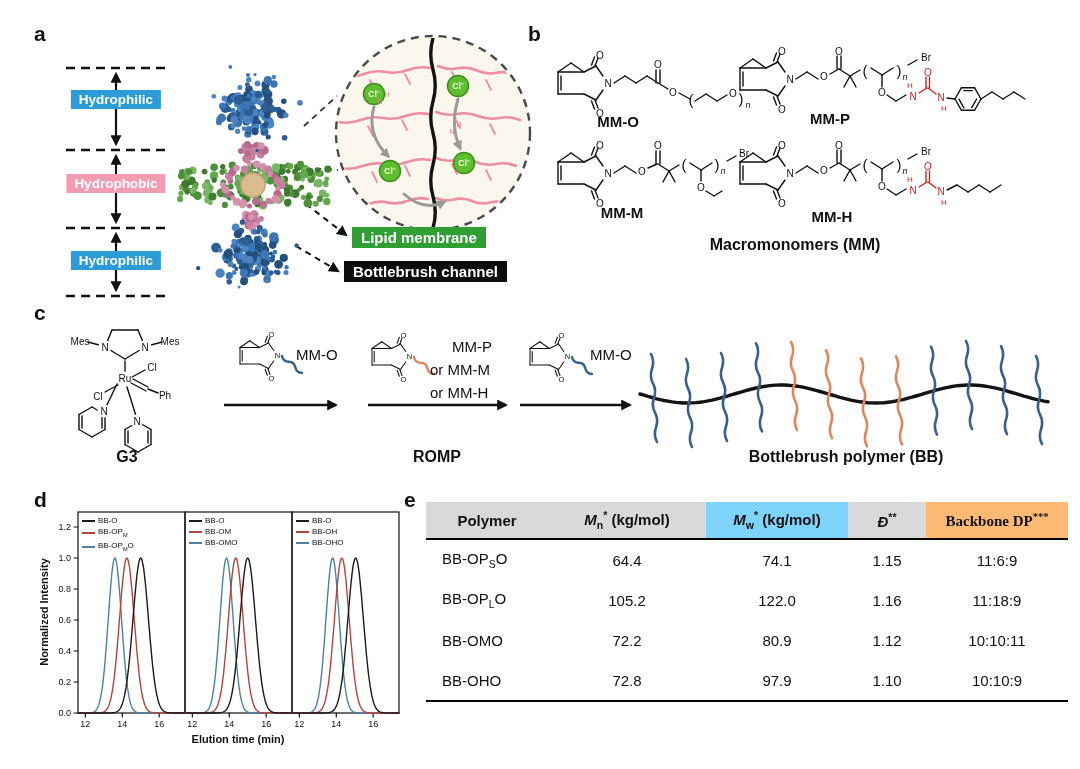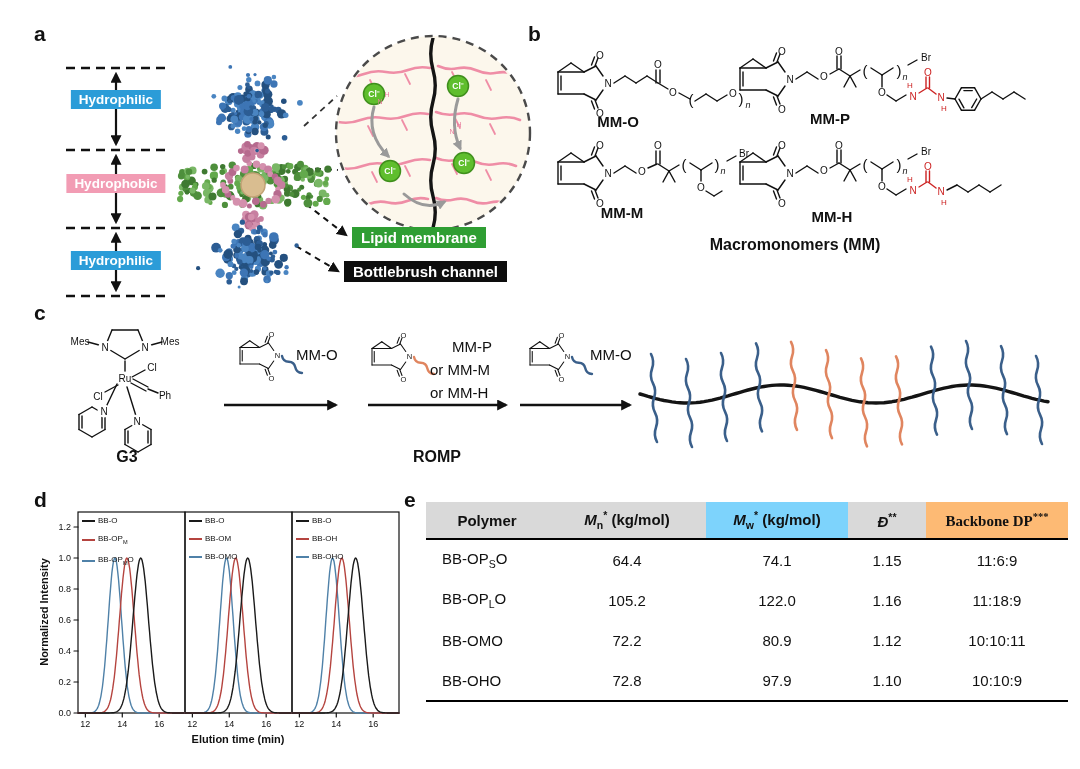--- a/index.html
+++ b/index.html
@@ -10,21 +10,21 @@
   .memlabel{position:absolute;left:116px;transform:translateX(-50%);color:#fff;font-weight:bold;
             font-size:13.5px;padding:2px 8px;white-space:nowrap;}
   .callout{position:absolute;color:#fff;font-weight:bold;font-size:15px;padding:2px 9px;white-space:nowrap;}
   .chemlabel{position:absolute;transform:translateX(-50%);font-weight:bold;font-size:15px;white-space:nowrap;}
   .bigcap{font-size:16px;}
   .steplabel{position:absolute;font-size:15px;white-space:nowrap;}
   .axlabel{position:absolute;font-weight:bold;font-size:11px;white-space:nowrap;}
   .ylab{left:44px;top:612px;transform:translate(-50%,-50%) rotate(-90deg);}
   .xlab{left:238px;top:733px;transform:translateX(-50%);}
   #legends{position:absolute;left:0;top:0;width:100%;height:100%;pointer-events:none;}
-  .legend{position:absolute;display:flex;flex-direction:column;gap:8px;}
+  .legend{position:absolute;display:flex;flex-direction:column;gap:1px;}
   .lgrow{display:flex;align-items:center;gap:3px;font-size:8px;line-height:10px;color:#111;}
   .sw{display:inline-block;width:13px;height:0;border-top:2px solid #000;}
   #tablewrap{position:absolute;left:426px;top:502px;width:642px;}
   #tablewrap table{border-collapse:collapse;width:100%;font-size:15px;color:#111;border-bottom:2px solid #000;}
   #tablewrap thead th{font-weight:bold;height:36px;padding:0 4px;border-bottom:2px solid #000;margin-top:22px;}
   #tablewrap tbody td{height:38px;text-align:center;}
   #tablewrap tbody td.polname{text-align:left;padding-left:16px;}
   sub,sup{font-size:70%;}
 </style>
 </head>
@@ -1020,20 +1020,21 @@
   <div class="callout" style="left: 344px; top: 261px; background: rgb(13, 13, 13); text-align: right;">Bottlebrush channel</div>
 
   <div class="chemlabel" style="left:618px;top:113px">MM-O</div>
   <div class="chemlabel" style="left:830px;top:110px">MM-P</div>
   <div class="chemlabel" style="left:622px;top:204px">MM-M</div>
   <div class="chemlabel" style="left:832px;top:208px">MM-H</div>
   <div class="chemlabel bigcap" style="left:795px;top:236px">Macromonomers (MM)</div>
 
   <div class="chemlabel bigcap" style="left:127px;top:448px">G3</div>
   <div class="chemlabel bigcap" style="left:437px;top:448px">ROMP</div>
+  <div class="chemlabel bigcap" style="left:846px;top:448px">Bottlebrush polymer (BB)</div>
   <div class="steplabel" style="left:296px;top:346px">MM-O</div>
   <div class="steplabel" style="left:452px;top:338px">MM-P</div>
   <div class="steplabel" style="left:430px;top:361px">or MM-M</div>
   <div class="steplabel" style="left:430px;top:384px">or MM-H</div>
   <div class="steplabel" style="left:590px;top:346px">MM-O</div>
 
   <div class="axlabel ylab">Normalized Intensity</div>
   <div class="axlabel xlab">Elution time (min)</div>
   <div id="legends">
       <div class="legend" style="left: 82px; top: 516px;">

